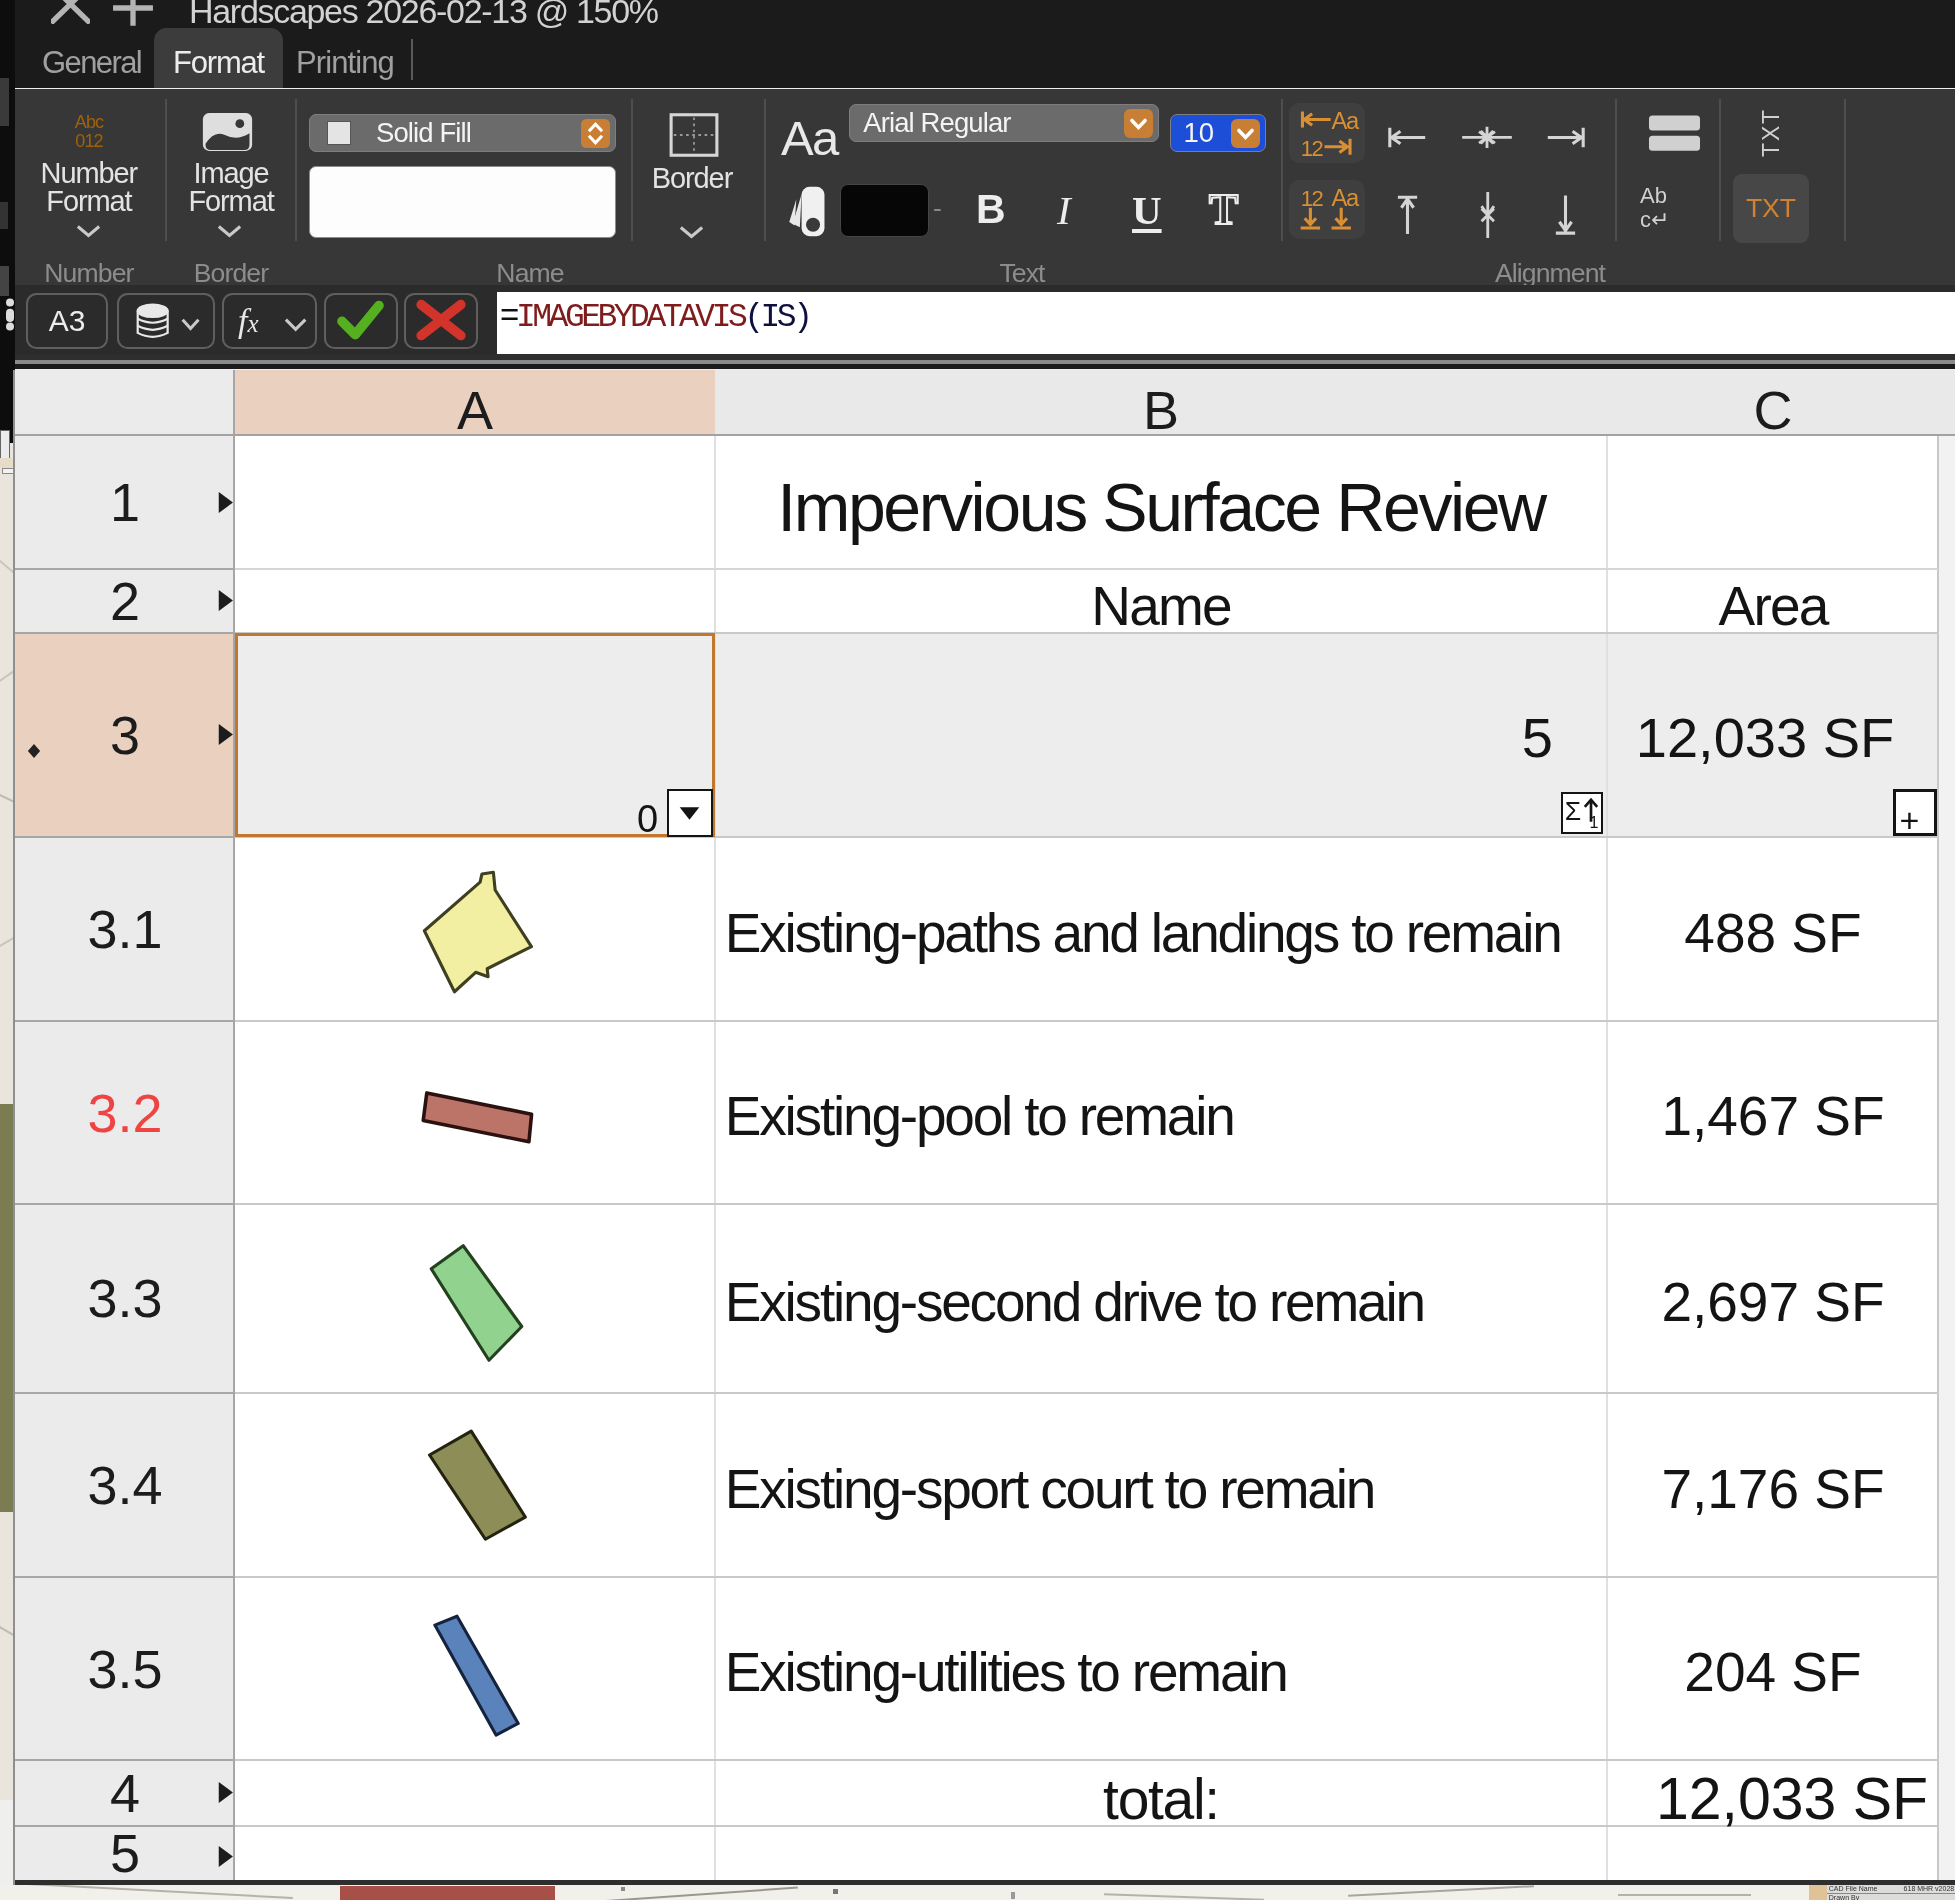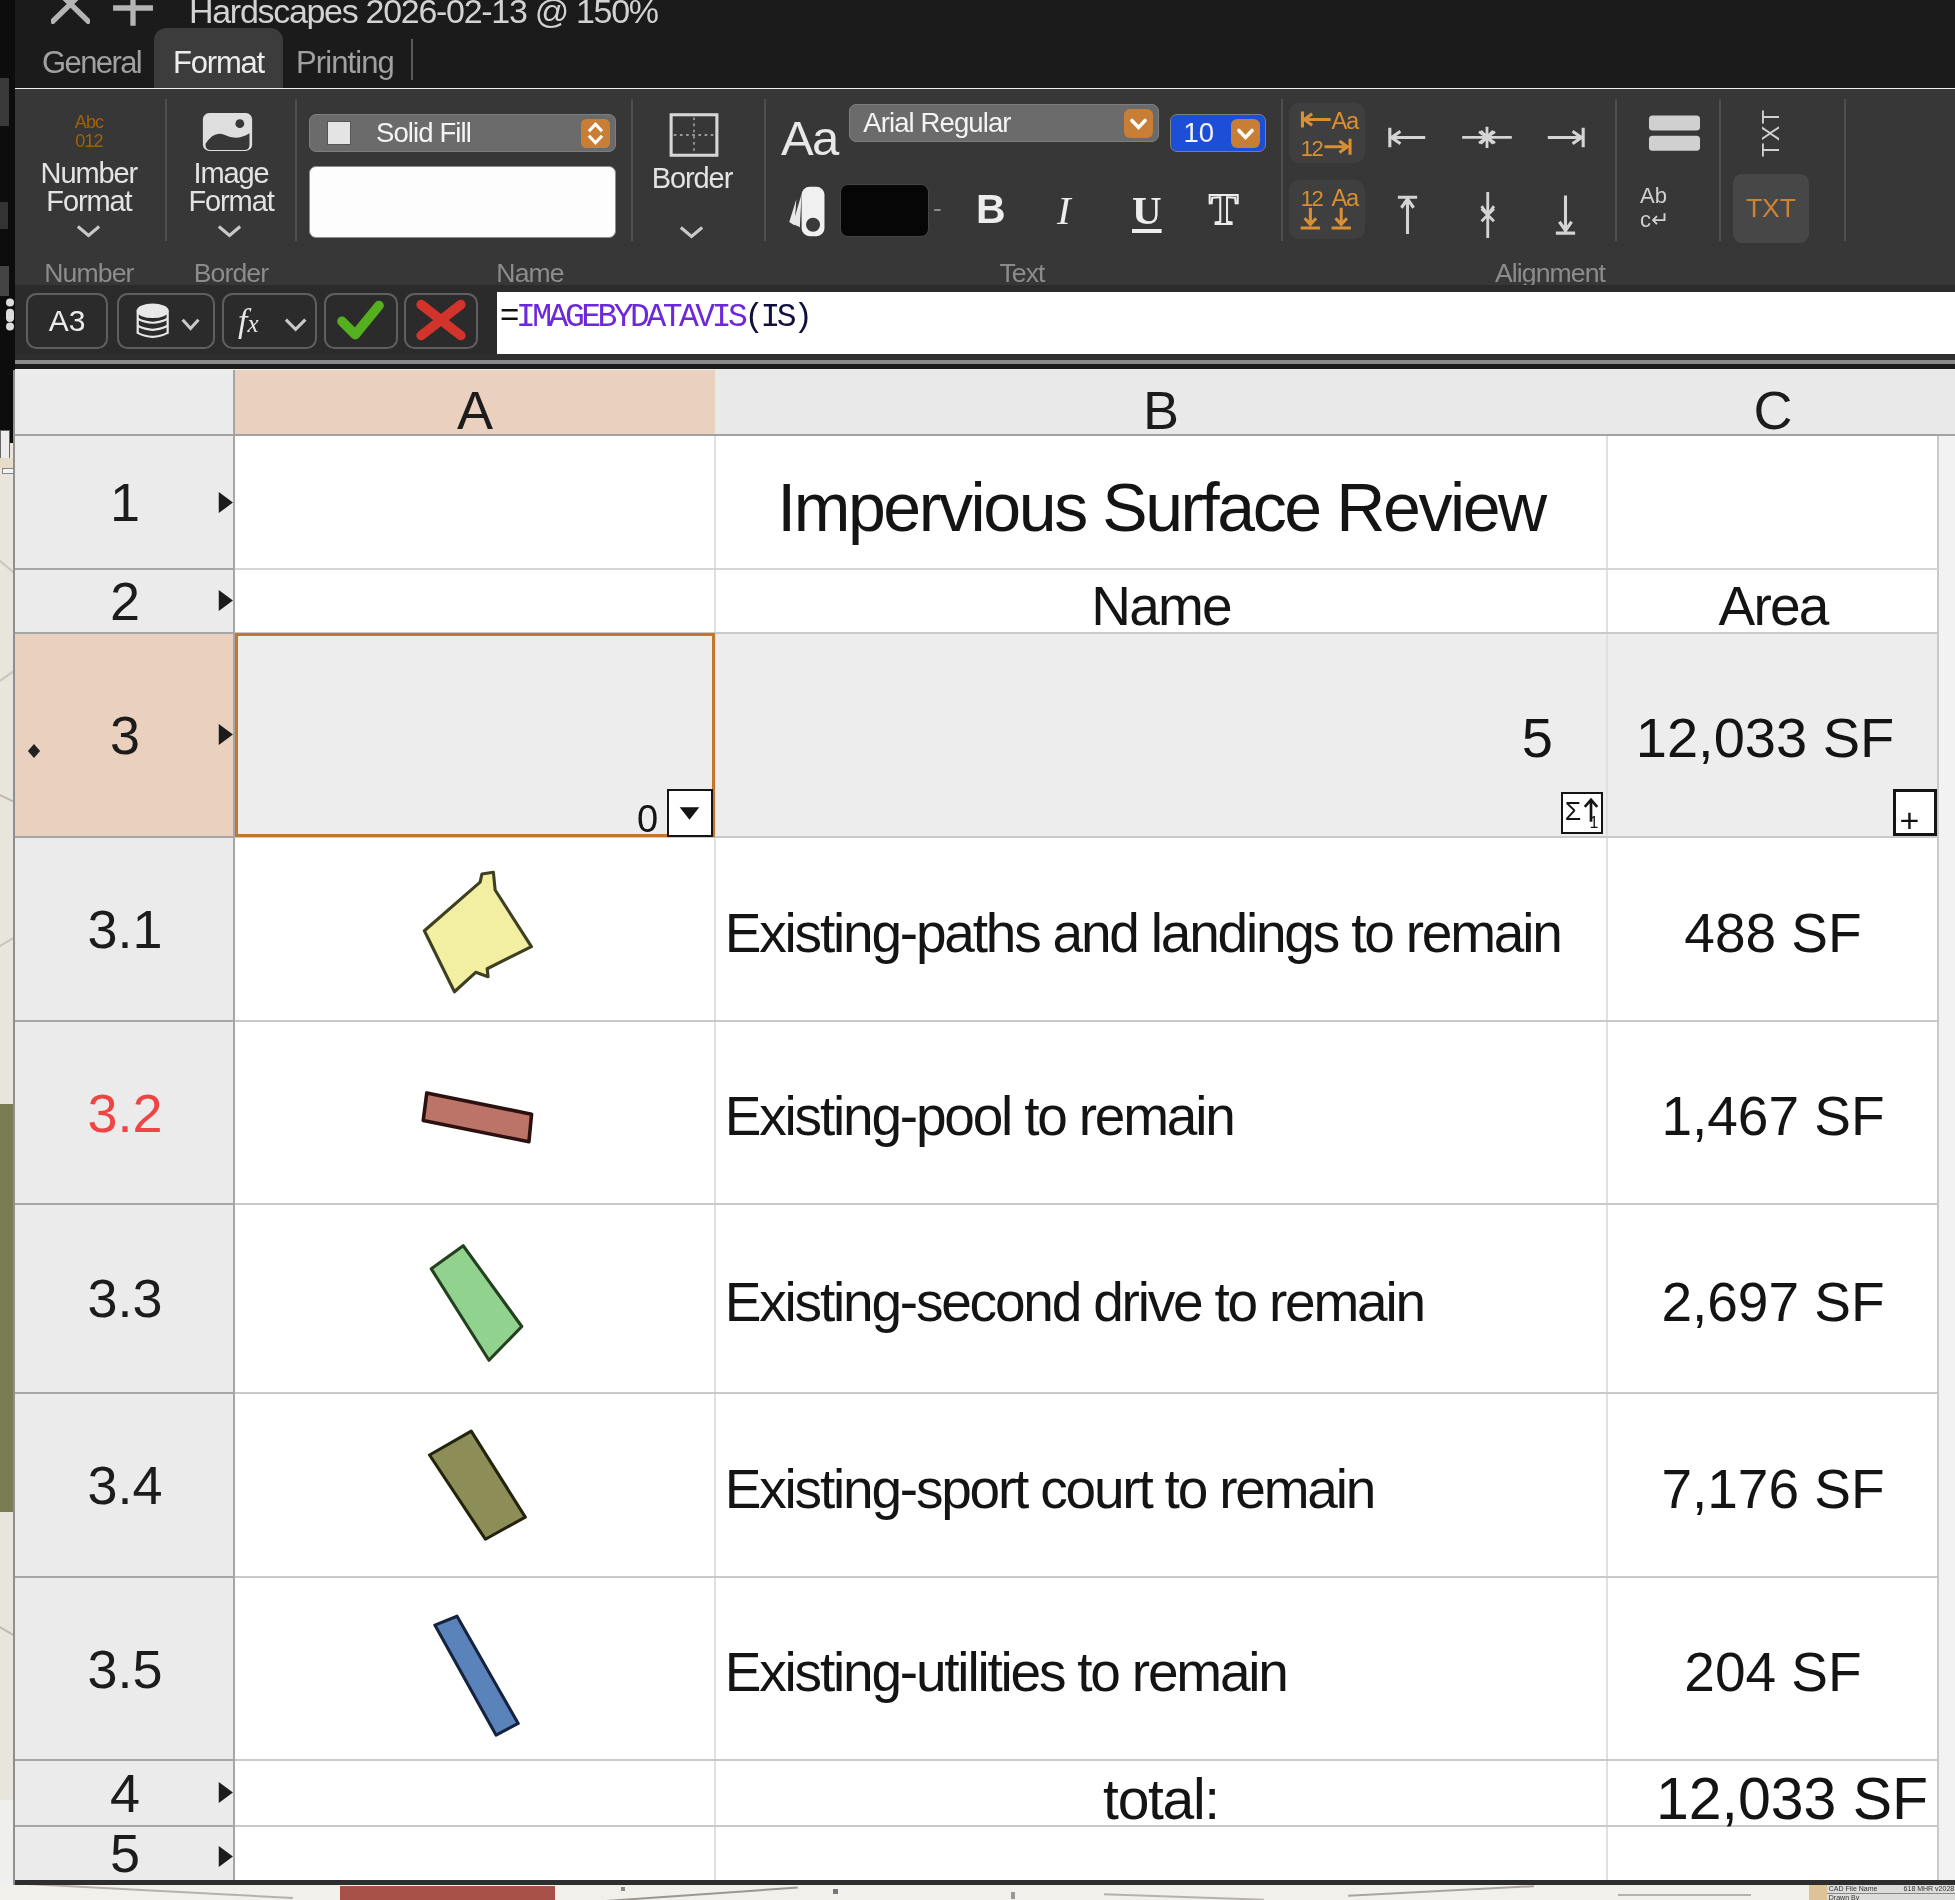--- a/index.html
+++ b/index.html
@@ -205,21 +205,21 @@
   <svg width="69" height="51" viewBox="0 0 78 58">
       <path d="M18 30 L33 45 L60 12" stroke="#54b01f" stroke-width="11" fill="none" stroke-linecap="round" stroke-linejoin="round"></path>
     </svg>
 </div>
 <div class="abs" style="left:404px;top:293px;width:74px;height:56px;border:2.2px solid #5f5f5f;border-radius:10.6px;box-sizing:border-box;">
   <svg width="70" height="51" viewBox="0 0 79 58">
       <path d="M17 11 L62 46 M62 11 L17 46" stroke="#d2342c" stroke-width="11" fill="none" stroke-linecap="round"></path>
     </svg>
 </div>
 <div class="abs" style="left:497px;top:292px;width:1458px;height:62px;background:#ffffff;">
-  <div class="abs" style="left:2.7px;top:7px;font-family:'Liberation Mono',monospace;font-size:33px;letter-spacing:-3.5px;color:#111;"><span>=</span><span style="color:#6d28d9;">IMAGEBYDATAVIS</span><span style="color:#10103f;">(IS)</span></div>
+  <div class="abs" style="left:2.7px;top:7px;font-family:'Liberation Mono',monospace;font-size:33px;letter-spacing:-3.5px;color:#111;"><span>=</span><span style="color:#7f1d1d;">IMAGEBYDATAVIS</span><span style="color:#10103f;">(IS)</span></div>
 </div>
 <div class="abs" style="left:0;top:354px;width:1955px;height:6.2px;background:#2e2e2e;"></div>
 <div class="abs" style="left:0;top:360px;width:1955px;height:4.4px;background:#8a8a8a;"></div>
 <div class="abs" style="left:0;top:364px;width:1955px;height:5.3px;background:#1b1b1b;"></div>
 
 <div class="abs" style="left:0;top:0;width:15px;height:443px;background:#0d0d0d;"></div>
 <div class="abs" style="left:0;top:78px;width:8.9px;height:48px;background:#3a3a3a;"></div>
 <div class="abs" style="left:0;top:202px;width:8px;height:26.6px;background:#333;"></div>
 <div class="abs" style="left:0;top:266px;width:8.9px;height:30px;background:#444;"></div>
 <div class="abs" style="left:0;top:430px;width:9.8px;height:29px;background:#ececec;border:1.8px solid #666;box-sizing:border-box;"></div>

